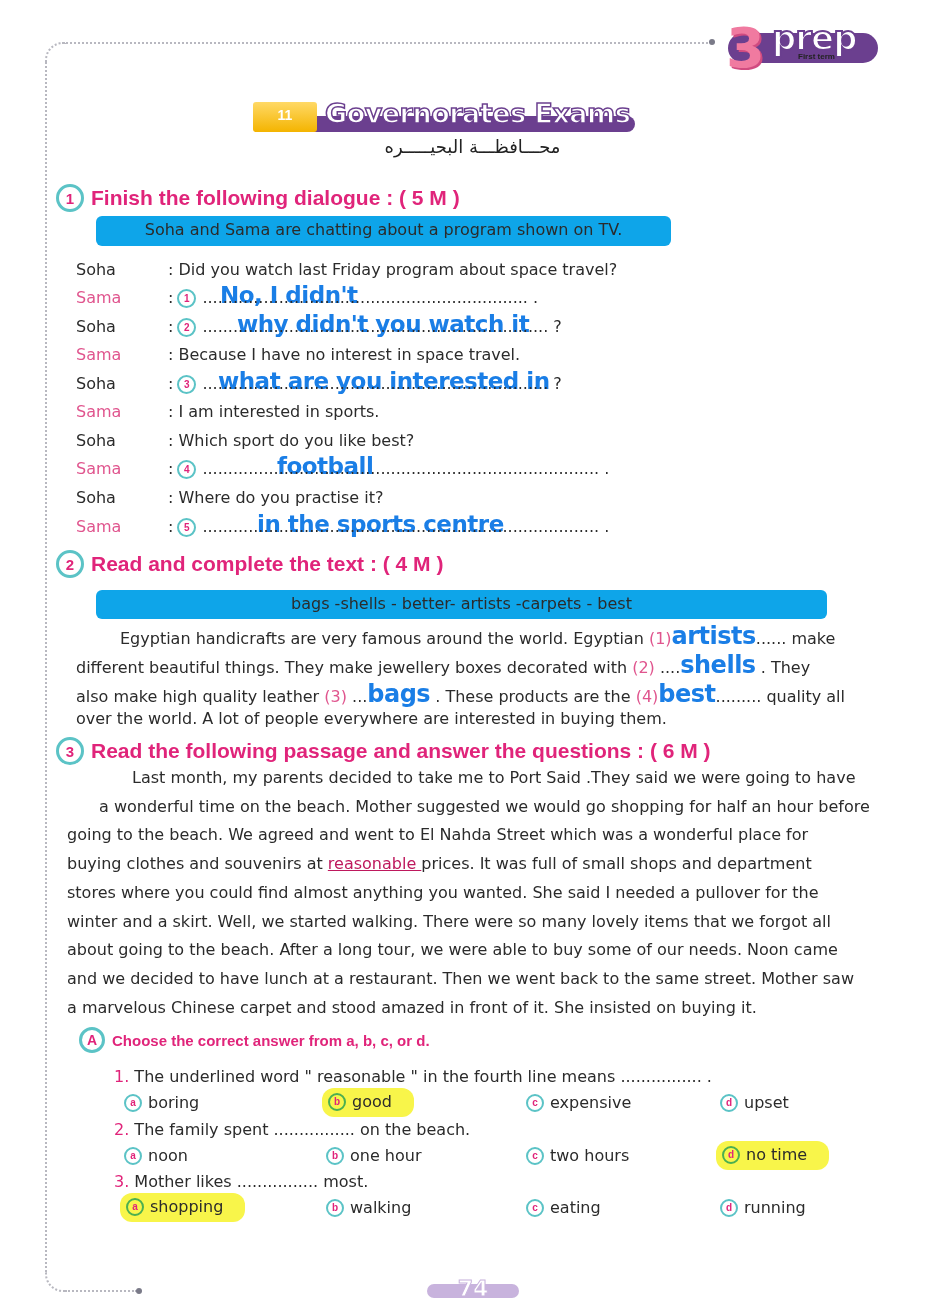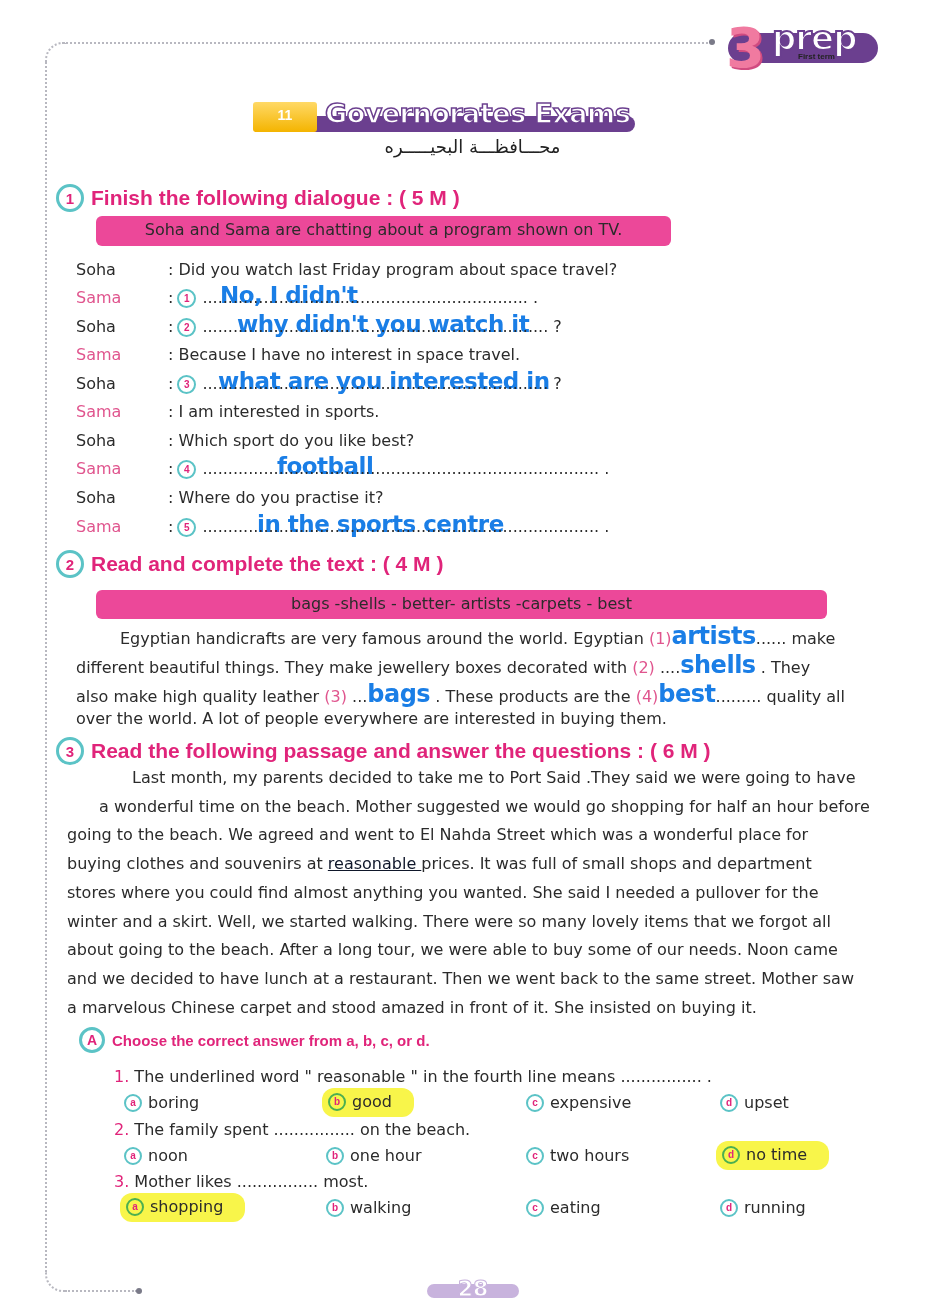--- a/index.html
+++ b/index.html
@@ -29,37 +29,37 @@
   .subtitle-ar { position: absolute; left: 0; width: 945px; top: 136px; text-align: center; font: 18px "DejaVu Sans", sans-serif; color: #222; direction: rtl; padding-right: 0; }
   .subtitle-ar span { display: inline-block; margin-left: 0; }
 
   
   .sec-head { position: absolute; display: flex; align-items: center; white-space: nowrap; }
   .sec-num { width: 28px; height: 28px; border: 3px solid #5bc3c6; border-radius: 50%; color: #e0247a; font: bold 15px "Liberation Sans", sans-serif; display: flex; align-items: center; justify-content: center; margin-right: 7px; }
   .sec-title { font: bold 21px "Liberation Sans", sans-serif; color: #e0247a; }
   .sub-head .sec-num { width: 26px; height: 26px; font-size: 14px; }
   .sub-head .sec-title { font-size: 15px; }
 
-  .info-box { position: absolute; background: #ec4899; border-radius: 6px; text-align: center; font: 16px "DejaVu Sans", sans-serif; color: #2b2b2b; line-height: 28px; }
+  .info-box { position: absolute; background: #0ea5e9; border-radius: 6px; text-align: center; font: 16px "DejaVu Sans", sans-serif; color: #2b2b2b; line-height: 28px; }
 
   
   .dlg { position: absolute; left: 76px; font: 16px "DejaVu Sans", sans-serif; white-space: nowrap; }
   .speaker { position: absolute; left: 0; }
   .speaker.soha { color: #2b2b2b; }
   .speaker.sama { color: #e0558e; }
   .line { position: absolute; left: 92px; }
   .mini-num { display: inline-block; width: 19px; height: 19px; border: 2px solid #5bc3c6; border-radius: 50%; color: #e0247a; font: bold 10px "Liberation Sans", sans-serif; text-align: center; line-height: 15px; vertical-align: middle; margin: 0 6px 0 4px; }
   .dots { color: #2b2b2b; letter-spacing: 0; }
   .answer { font: bold 24px "DejaVu Sans", sans-serif; color: #1a7ee6; letter-spacing: -0.5px; }
   .answer-abs { position: absolute; font: bold 23px "DejaVu Sans", sans-serif; color: #1a7ee6; letter-spacing: -0.5px; white-space: nowrap; }
 
   
   .para { position: absolute; font: 16px "DejaVu Sans", sans-serif; color: #2b2b2b; white-space: nowrap; }
   .pink { color: #e0558e; }
-  .underlined { color: #0f172a; text-decoration: underline; }
+  .underlined { color: #be185d; text-decoration: underline; }
 
   
   .q { position: absolute; left: 114px; font: 16px "DejaVu Sans", sans-serif; white-space: nowrap; }
   .q-num { color: #e0247a; }
   .opt { position: absolute; font: 16px "DejaVu Sans", sans-serif; white-space: nowrap; display: flex; align-items: center; padding: 2px 8px 2px 4px; border-radius: 12px; }
   .opt.selected { background: #f8f54a; }
   .opt-letter { display: inline-flex; width: 18px; height: 18px; border: 2px solid #5bc3c6; border-radius: 50%; color: #e0247a; font: bold 10px "Liberation Sans", sans-serif; align-items: center; justify-content: center; margin-right: 6px; }
   .opt.selected .opt-letter { border-color: #4caf50; }
 
   
@@ -232,14 +232,14 @@
       <span class="opt-letter">c</span>
       <span>eating</span>
     </div>
     <div class="opt" style="left: 716px; top: 1196px;">
       <span class="opt-letter">d</span>
       <span>running</span>
     </div>
   </div>
 
 <div class="page-num">
-    <span>28</span>
+    <span>74</span>
   </div>
 
 </body></html>

